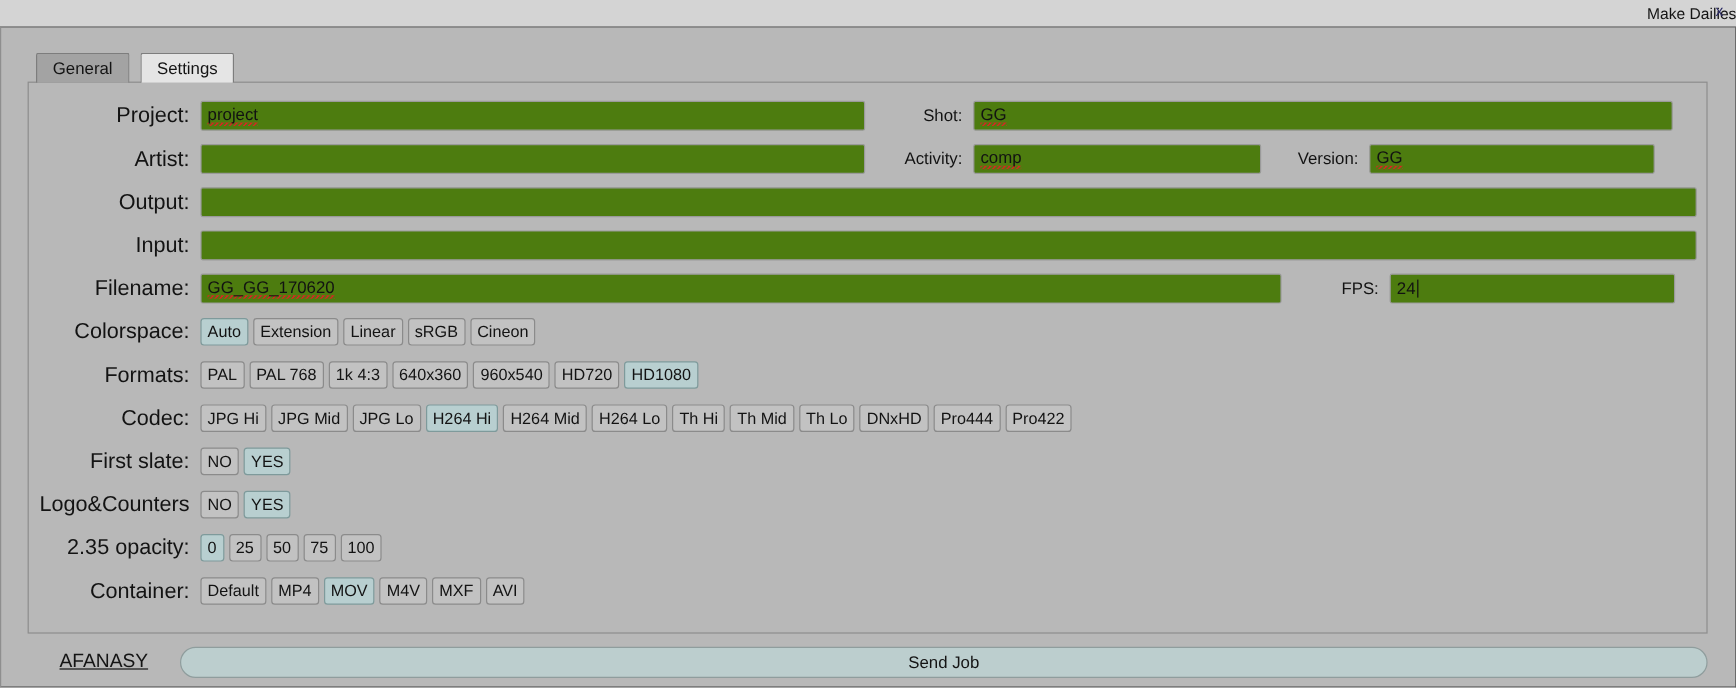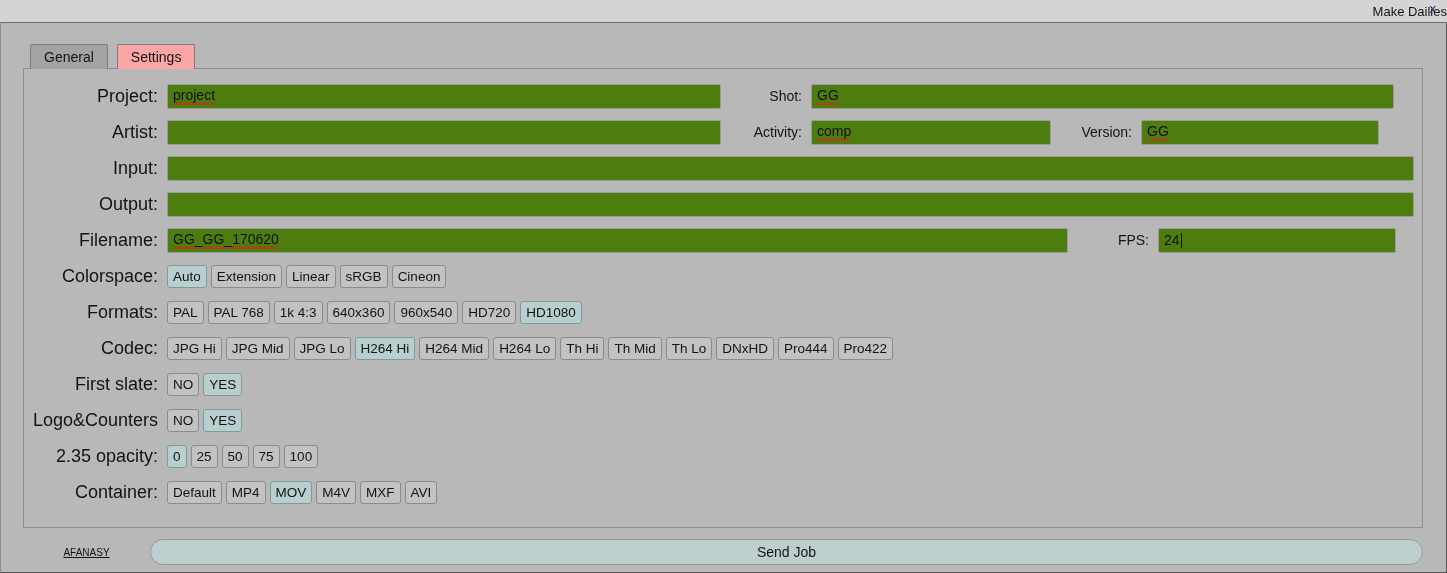--- a/index.html
+++ b/index.html
@@ -65,21 +65,21 @@
     display: flex;
     align-items: center;
     font-size: 14px;
     border: 1px solid #7d7d7d;
     border-bottom: none;
     border-radius: 2px 2px 0 0;
     cursor: pointer;
     color: #141414;
   }
   .tab.active { background: #a3a3a3; }
-  .tab.inactive { background: #fca5a5; }
+  .tab.inactive { background: #e5e5e5; }
 
   
   .panel {
     position: absolute;
     left: 22px; top: 45px;
     width: 1400px;
     height: 460px;
     border: 1px solid #8d8d8d;
     background: #b8b8b8;
     padding: 9px 0 0 0;
@@ -172,21 +172,21 @@
     top: 515px;
     width: 1400px;
     height: 28px;
     display: flex;
     align-items: center;
     gap: 0;
   }
   .afanasy {
     width: 127px;
     text-align: center;
-    font-size: 10px;
+    font-size: 16px;
     color: #141414;
     text-decoration: underline;
     cursor: pointer;
   }
   .sendjob {
     flex: 1;
     height: 26px;
     background: #bccece;
     border: 1px solid #8f9d9d;
     border-radius: 13px;
@@ -239,28 +239,28 @@
       <div class="field w-act">
         <span class="val misspell">comp</span>
       </div>
       <div class="lbl-sm">Version:</div>
       <div class="field w-ver">
         <span class="val misspell">GG</span>
       </div>
     </div>
 
     <div class="row">
-      <div class="lbl">Input:</div>
+      <div class="lbl">Output:</div>
       <div class="field w-full">
         <span class="val"></span>
       </div>
     </div>
 
     <div class="row">
-      <div class="lbl">Output:</div>
+      <div class="lbl">Input:</div>
       <div class="field w-full">
         <span class="val"></span>
       </div>
     </div>
 
     <div class="row">
       <div class="lbl">Filename:</div>
       <div class="field w-fname">
         <span class="val misspell">GG_GG_170620</span>
       </div>

